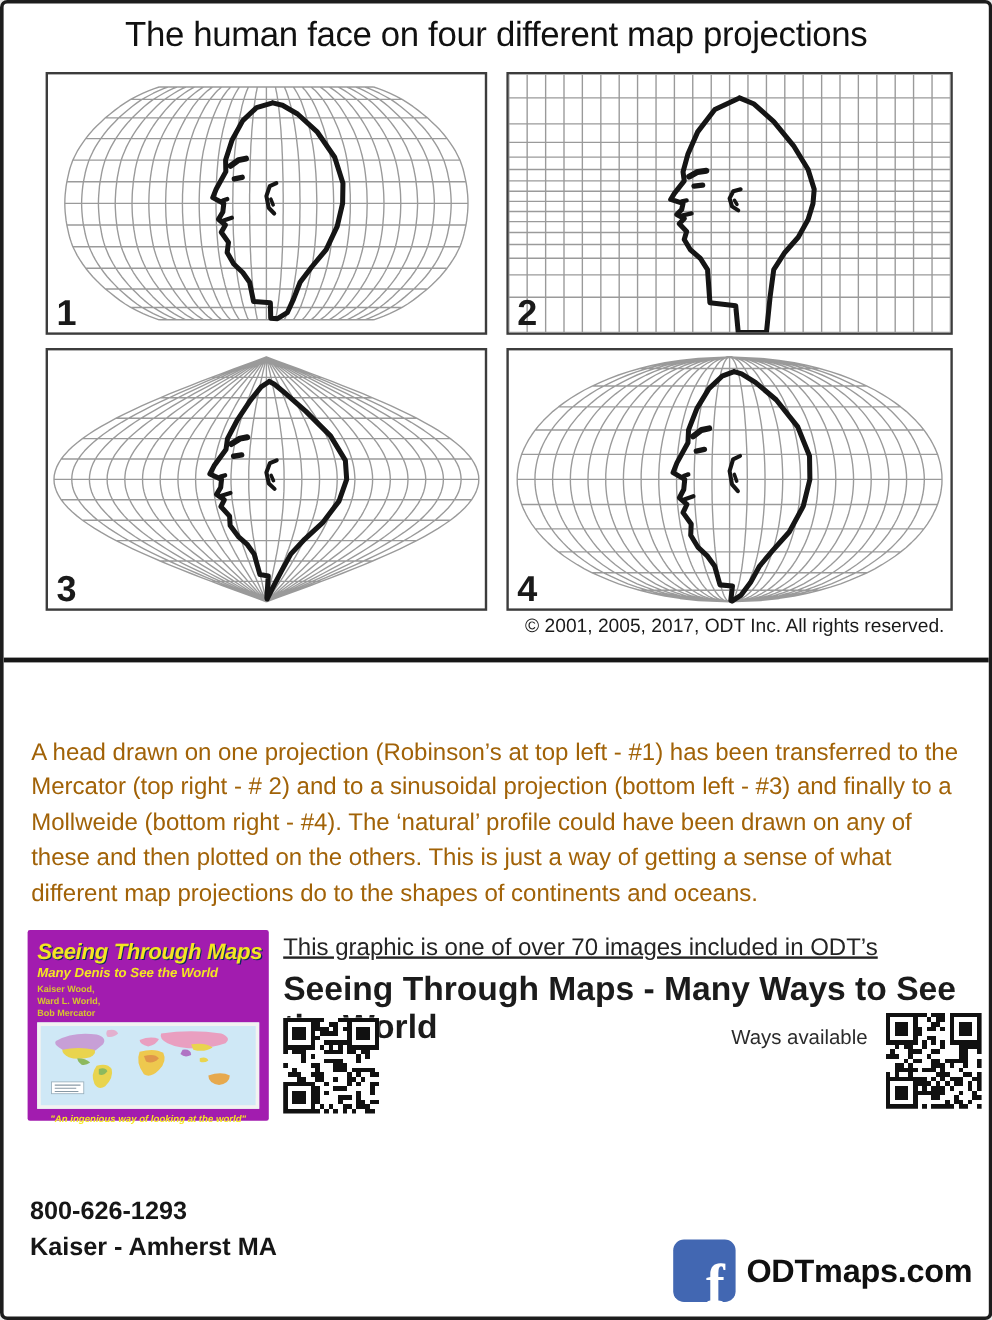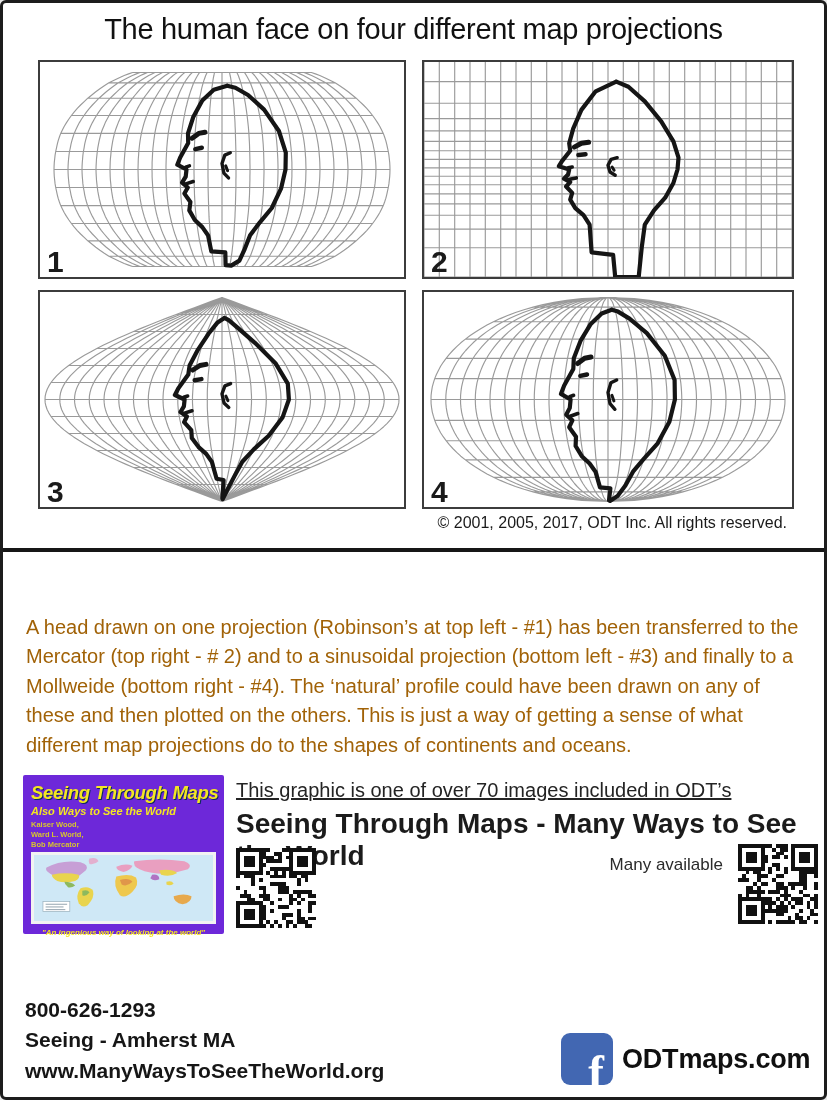--- a/index.html
+++ b/index.html
@@ -114,23 +114,23 @@
       </svg>
     <div class="num">4</div>
   </div>
 
   <div class="copyright">© 2001, 2005, 2017, ODT Inc. All rights reserved.</div>
 
   <div class="divider"></div>
 
   <div class="description">A head drawn on one projection (Robinson’s at top left - #1) has been transferred to the Mercator (top right - # 2) and to a sinusoidal projection (bottom left - #3) and finally to a Mollweide (bottom right - #4). The ‘natural’ profile could have been drawn on any of these and then plotted on the others. This is just a way of getting a sense of what different map projections do to the shapes of continents and oceans.</div>
 
-  <div class="cover" id="cover" style="background: #6d28d9;">
+  <div class="cover" id="cover" style="background: #a21caf;">
     <div class="bt" id="coverTitle" style="color: rgb(244, 230, 34);">Seeing Through Maps</div>
-    <div class="bs" id="coverSub" style="color: rgb(244, 230, 34);">Also Ways to See the World</div>
+    <div class="bs" id="coverSub" style="color: rgb(244, 230, 34);">Many Denis to See the World</div>
     <div class="ba" id="coverAuthors" style="color: rgb(216, 197, 47);">
       <div>Kaiser Wood,</div>
       <div>Ward L. World,</div>
       <div>Bob Mercator</div>
     </div>
     <div class="mapframe">
       <svg width="179" height="60" viewBox="0 0 200 67" preserveAspectRatio="none">
         <rect x="0" y="0" width="200" height="67" fill="#cfe8f6"></rect>
         <path d="M14,14 Q30,5 52,8 Q62,11 58,17 Q52,22 48,25 Q42,29 34,27 Q22,24 17,20 Q12,17 14,14 Z" fill="#c79fd6"></path>
         <path d="M20,22 Q35,19 50,22 Q52,26 46,29 Q34,32 26,29 Q20,26 20,22 Z" fill="#e9d44e"></path>
@@ -288,21 +288,21 @@
         <rect x="53.33333333333333" y="0" width="26.666666666666664" height="26.666666666666664" fill="#111"></rect>
         <rect x="57.14285714285714" y="3.8095238095238093" width="19.047619047619047" height="19.047619047619047" fill="#fff"></rect>
         <rect x="60.95238095238095" y="7.619047619047619" width="11.428571428571427" height="11.428571428571427" fill="#111"></rect>
         <rect x="0" y="53.33333333333333" width="26.666666666666664" height="26.666666666666664" fill="#111"></rect>
         <rect x="3.8095238095238093" y="57.14285714285714" width="19.047619047619047" height="19.047619047619047" fill="#fff"></rect>
         <rect x="7.619047619047619" y="60.95238095238095" width="11.428571428571427" height="11.428571428571427" fill="#111"></rect>
       </svg>
   </div>
 
   <div class="amazon">
-    <div>Many available</div>
+    <div>Ways available</div>
   </div>
 
   <div class="qr" style="left:735px;top:841px;">
     <svg class="qrsvg" width="80" height="80" shape-rendering="crispEdges">
         <rect x="0" y="0" width="80" height="80" fill="#fff"></rect>
         <rect x="26.666666666666664" y="0" width="3.8095238095238093" height="3.8095238095238093" fill="#111"></rect>
         <rect x="30.476190476190474" y="0" width="3.8095238095238093" height="3.8095238095238093" fill="#111"></rect>
         <rect x="38.095238095238095" y="0" width="3.8095238095238093" height="3.8095238095238093" fill="#111"></rect>
         <rect x="41.904761904761905" y="0" width="3.8095238095238093" height="3.8095238095238093" fill="#111"></rect>
         <rect x="45.71428571428571" y="0" width="3.8095238095238093" height="3.8095238095238093" fill="#111"></rect>
@@ -444,22 +444,21 @@
         <rect x="57.14285714285714" y="3.8095238095238093" width="19.047619047619047" height="19.047619047619047" fill="#fff"></rect>
         <rect x="60.95238095238095" y="7.619047619047619" width="11.428571428571427" height="11.428571428571427" fill="#111"></rect>
         <rect x="0" y="53.33333333333333" width="26.666666666666664" height="26.666666666666664" fill="#111"></rect>
         <rect x="3.8095238095238093" y="57.14285714285714" width="19.047619047619047" height="19.047619047619047" fill="#fff"></rect>
         <rect x="7.619047619047619" y="60.95238095238095" width="11.428571428571427" height="11.428571428571427" fill="#111"></rect>
       </svg>
   </div>
 
   <div class="footer">
     <div>800-626-1293</div>
-    <div>Seeing - Amherst MA</div>
-    <div>www.ManyWaysToSeeTheWorld.org</div>
+    <div>Kaiser - Amherst MA</div>
   </div>
 
   <div class="social">
     <div class="fb" id="fbIcon" style="background: rgb(66, 103, 178);">
         <span>f</span>
       </div>
     <div class="handle">ODTmaps.com</div>
   </div>
 
 </div>

